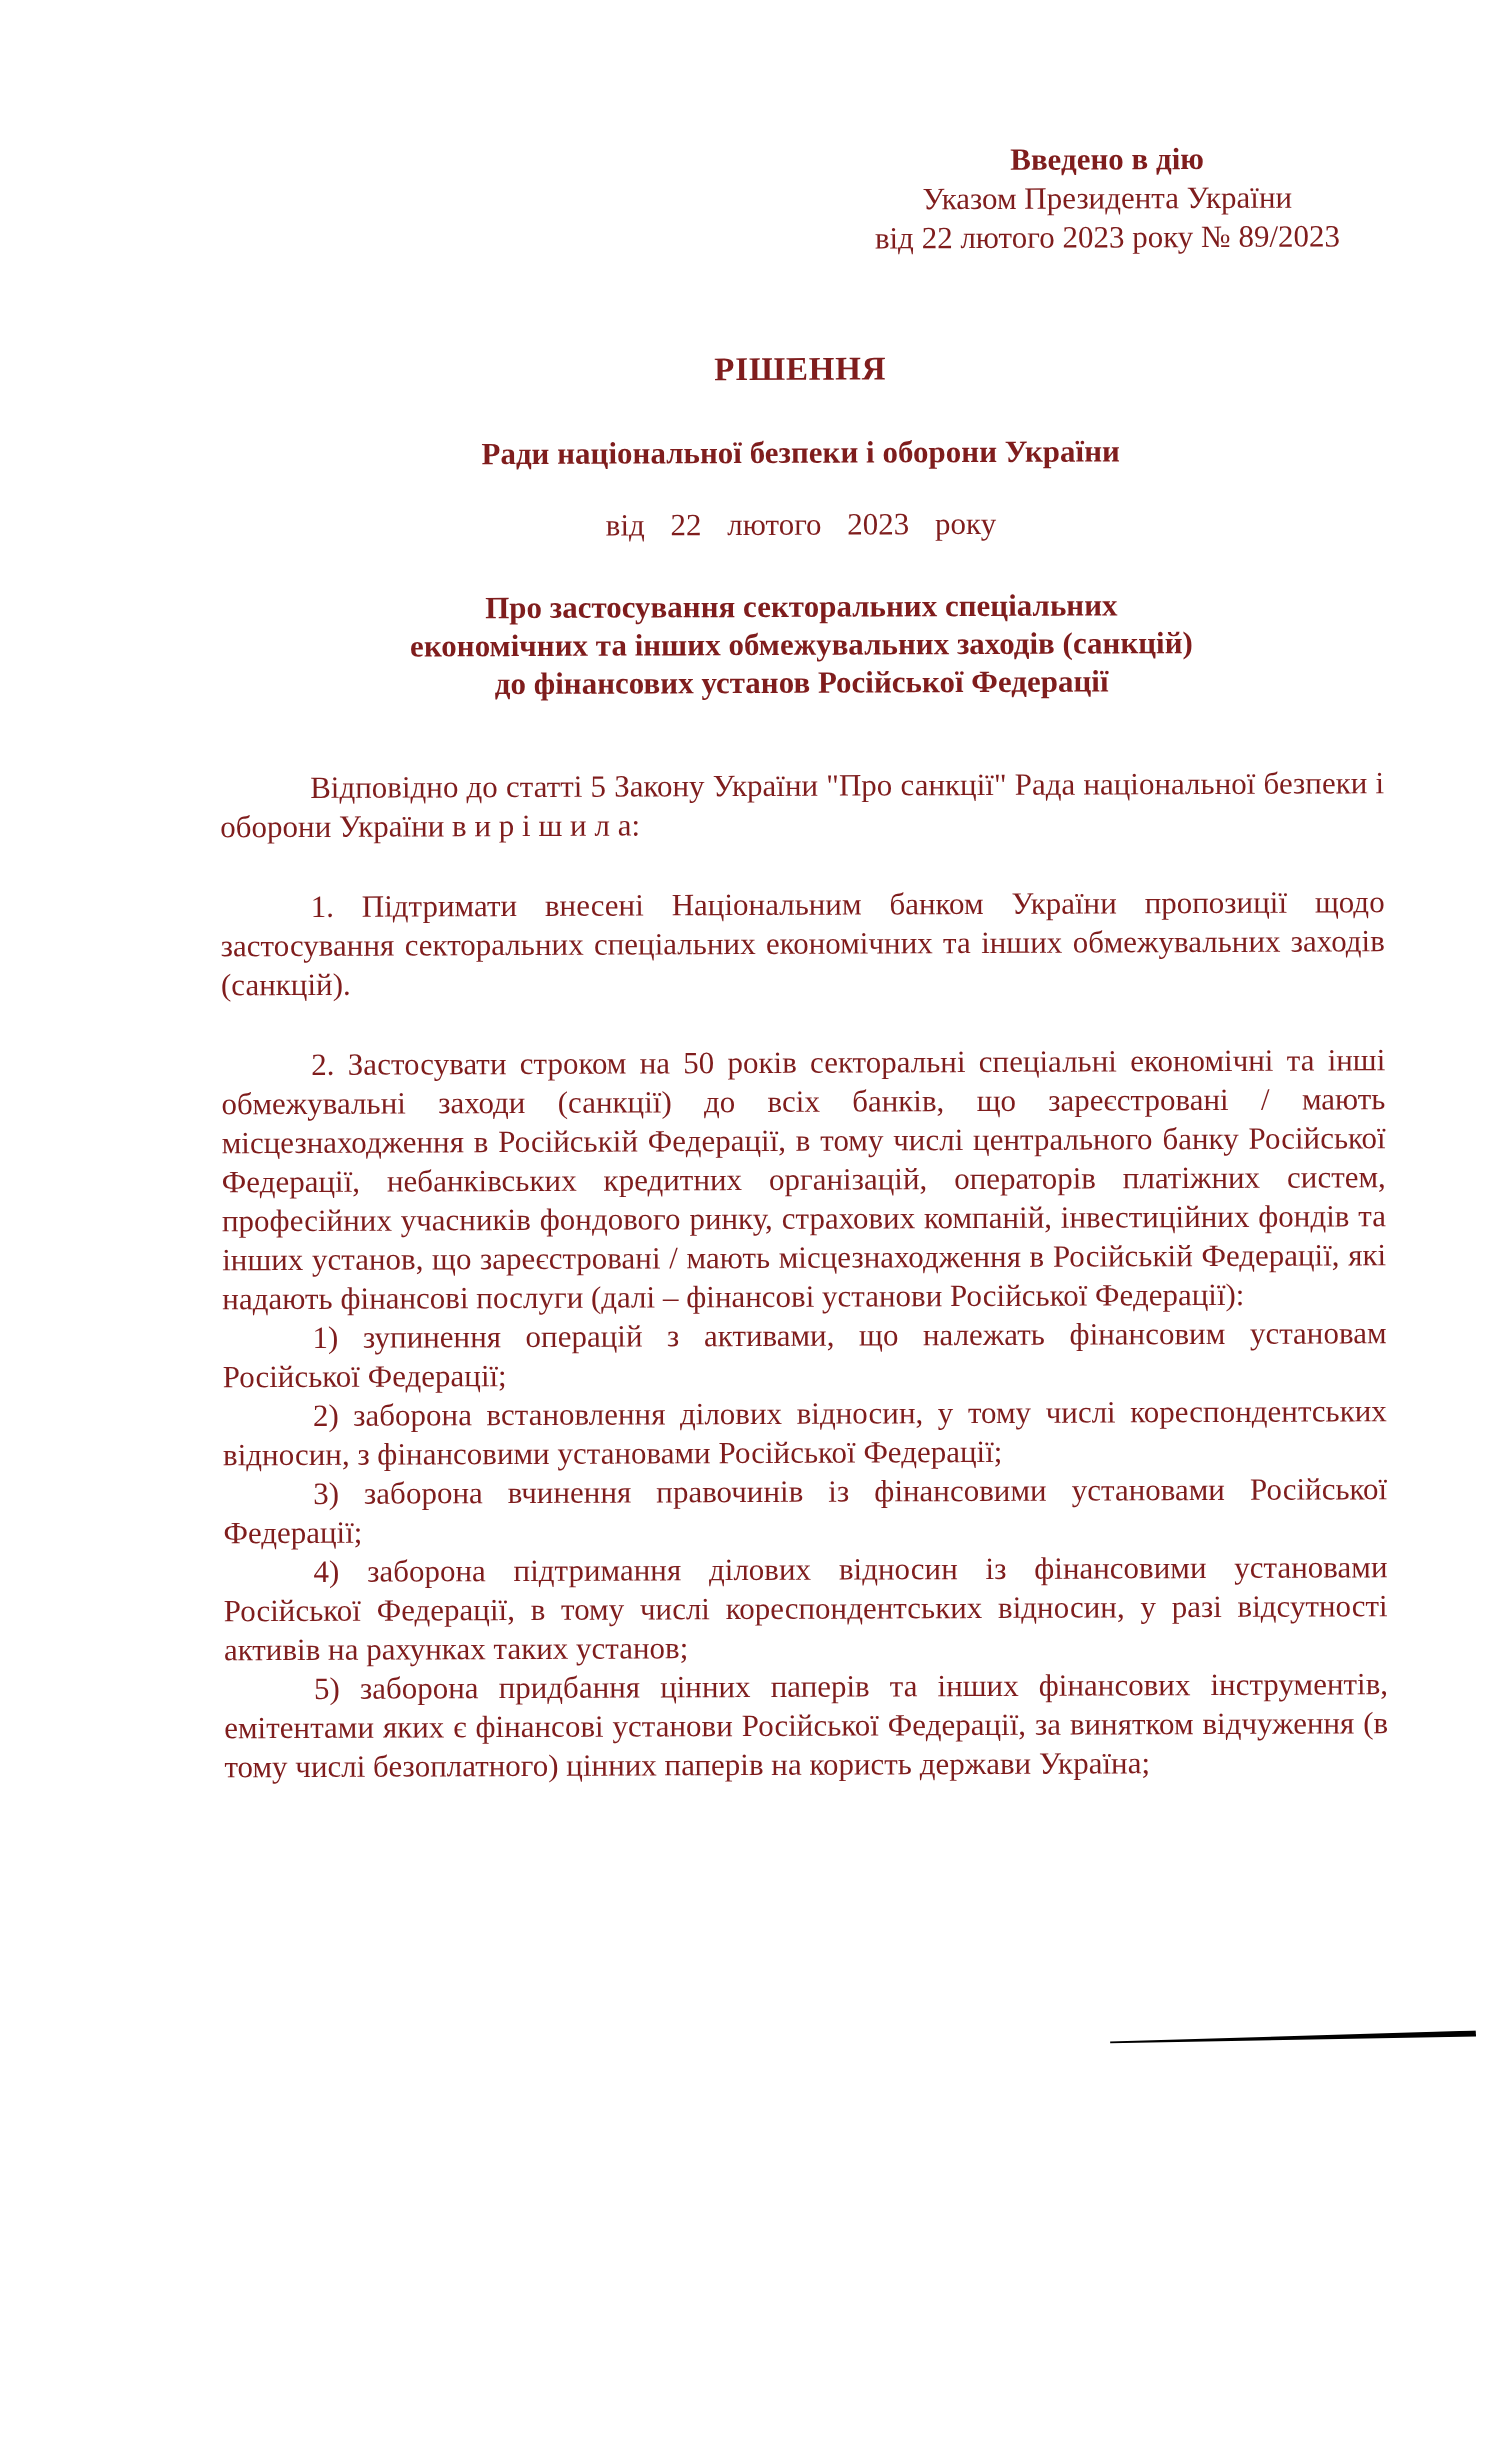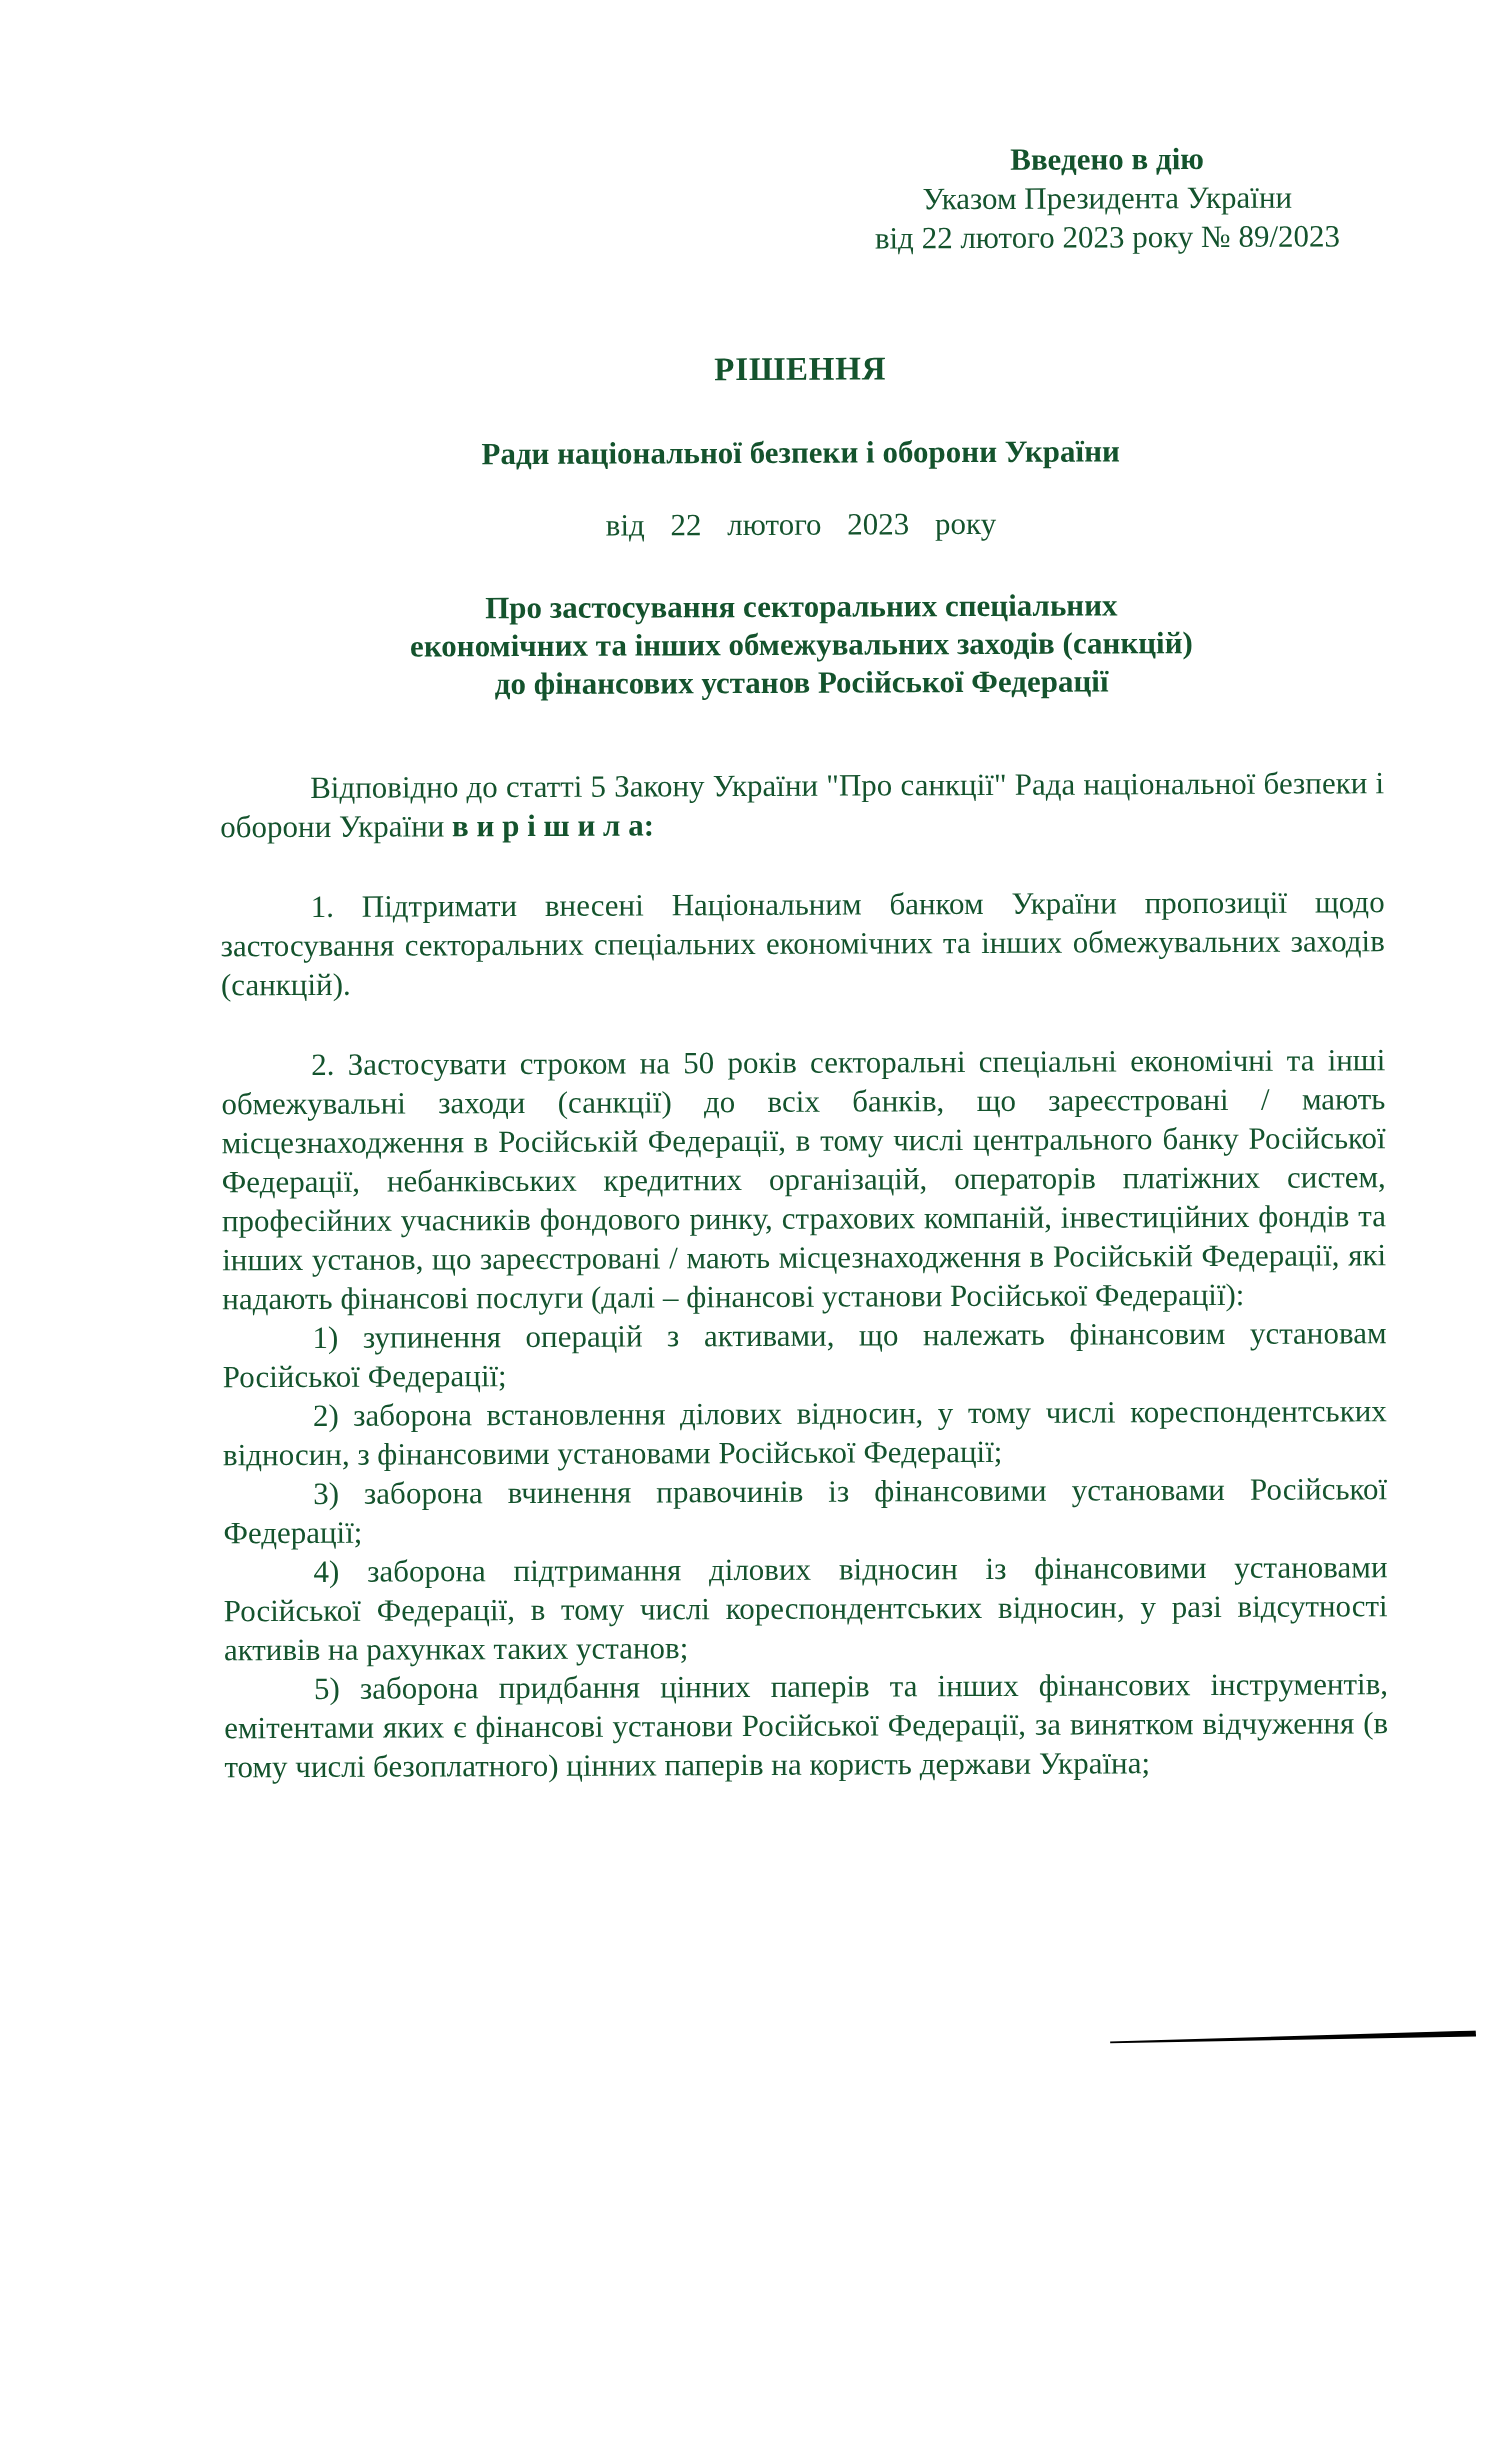--- a/index.html
+++ b/index.html
@@ -1,21 +1,21 @@
 <!DOCTYPE html>
 <html style="font-size:13px"><head>
 <meta charset="utf-8">
 <style>
   html, body { margin: 0; padding: 0; background: #ffffff; }
   .page {
     position: relative;
     width: 1495px;
     height: 2462px;
     background: #ffffff;
-    color: #14532d;
+    color: #7f1d1d;
     font-family: "Liberation Serif", serif;
     overflow: hidden;
   }
   .tilt {
     transform: rotate(-0.25deg);
     transform-origin: 50% 30%;
   }
   .column {
     margin-left: 219px;
     width: 1164px;
@@ -65,21 +65,21 @@
   .para {
     font-size: 31px;
     line-height: 39px;
     text-align: justify;
     text-indent: 90px;
     margin: 0;
   }
   .para.gap-lg { margin-top: 64px; }
   .para.gap { margin-top: 41px; }
   .resolved {
-    font-weight: bold;
+    font-weight: normal;
     white-space: nowrap;
   }
   
   .scan-line {
     position: absolute;
     left: 1110px;
     top: 2032px;
     width: 366px;
     height: 11.5px;
     background: #000000;

